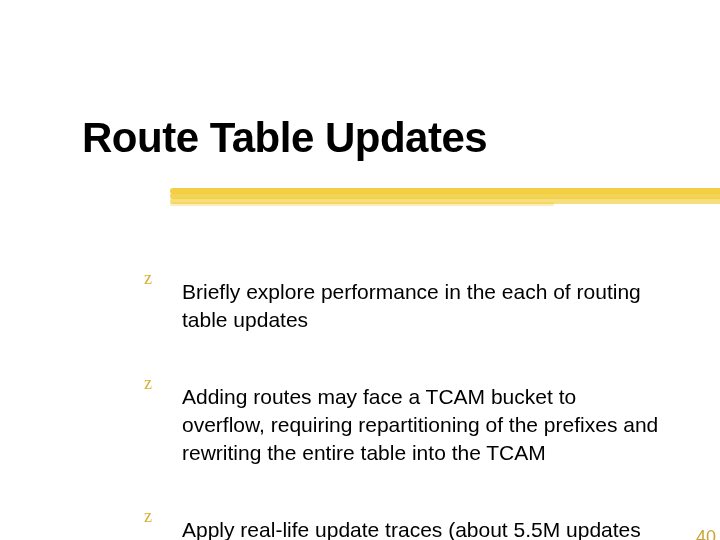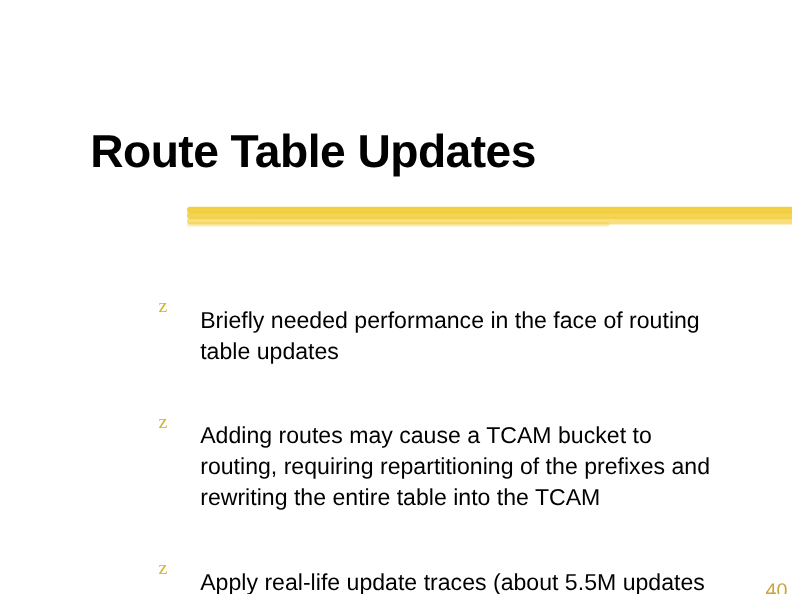--- a/index.html
+++ b/index.html
@@ -76,25 +76,25 @@
   <div class="underline">
     <div class="stroke s1"></div>
     <div class="stroke s2"></div>
     <div class="stroke s3"></div>
     <div class="stroke s4"></div>
   </div>
 
   <div class="content">
     <div class="bullet">
       <span class="marker">z</span>
-      <span class="text">Briefly needed performance in the face of routing table updates</span>
+      <span class="text">Briefly explore performance in the each of routing table updates</span>
     </div>
     <div class="bullet">
       <span class="marker">z</span>
-      <span class="text">Adding routes may cause a TCAM bucket to routing, requiring repartitioning of the prefixes and rewriting the entire table into the TCAM</span>
+      <span class="text">Adding routes may face a TCAM bucket to overflow, requiring repartitioning of the prefixes and rewriting the entire table into the TCAM</span>
     </div>
     <div class="bullet">
       <span class="marker">z</span>
       <span class="text">Apply real-life update traces (about 5.5M updates each) to the bit-selection and trie-based schemes, to see how often recomputation is needed</span>
     </div>
   </div>
 
   <div class="pagenum">40</div>
 </div>
 

